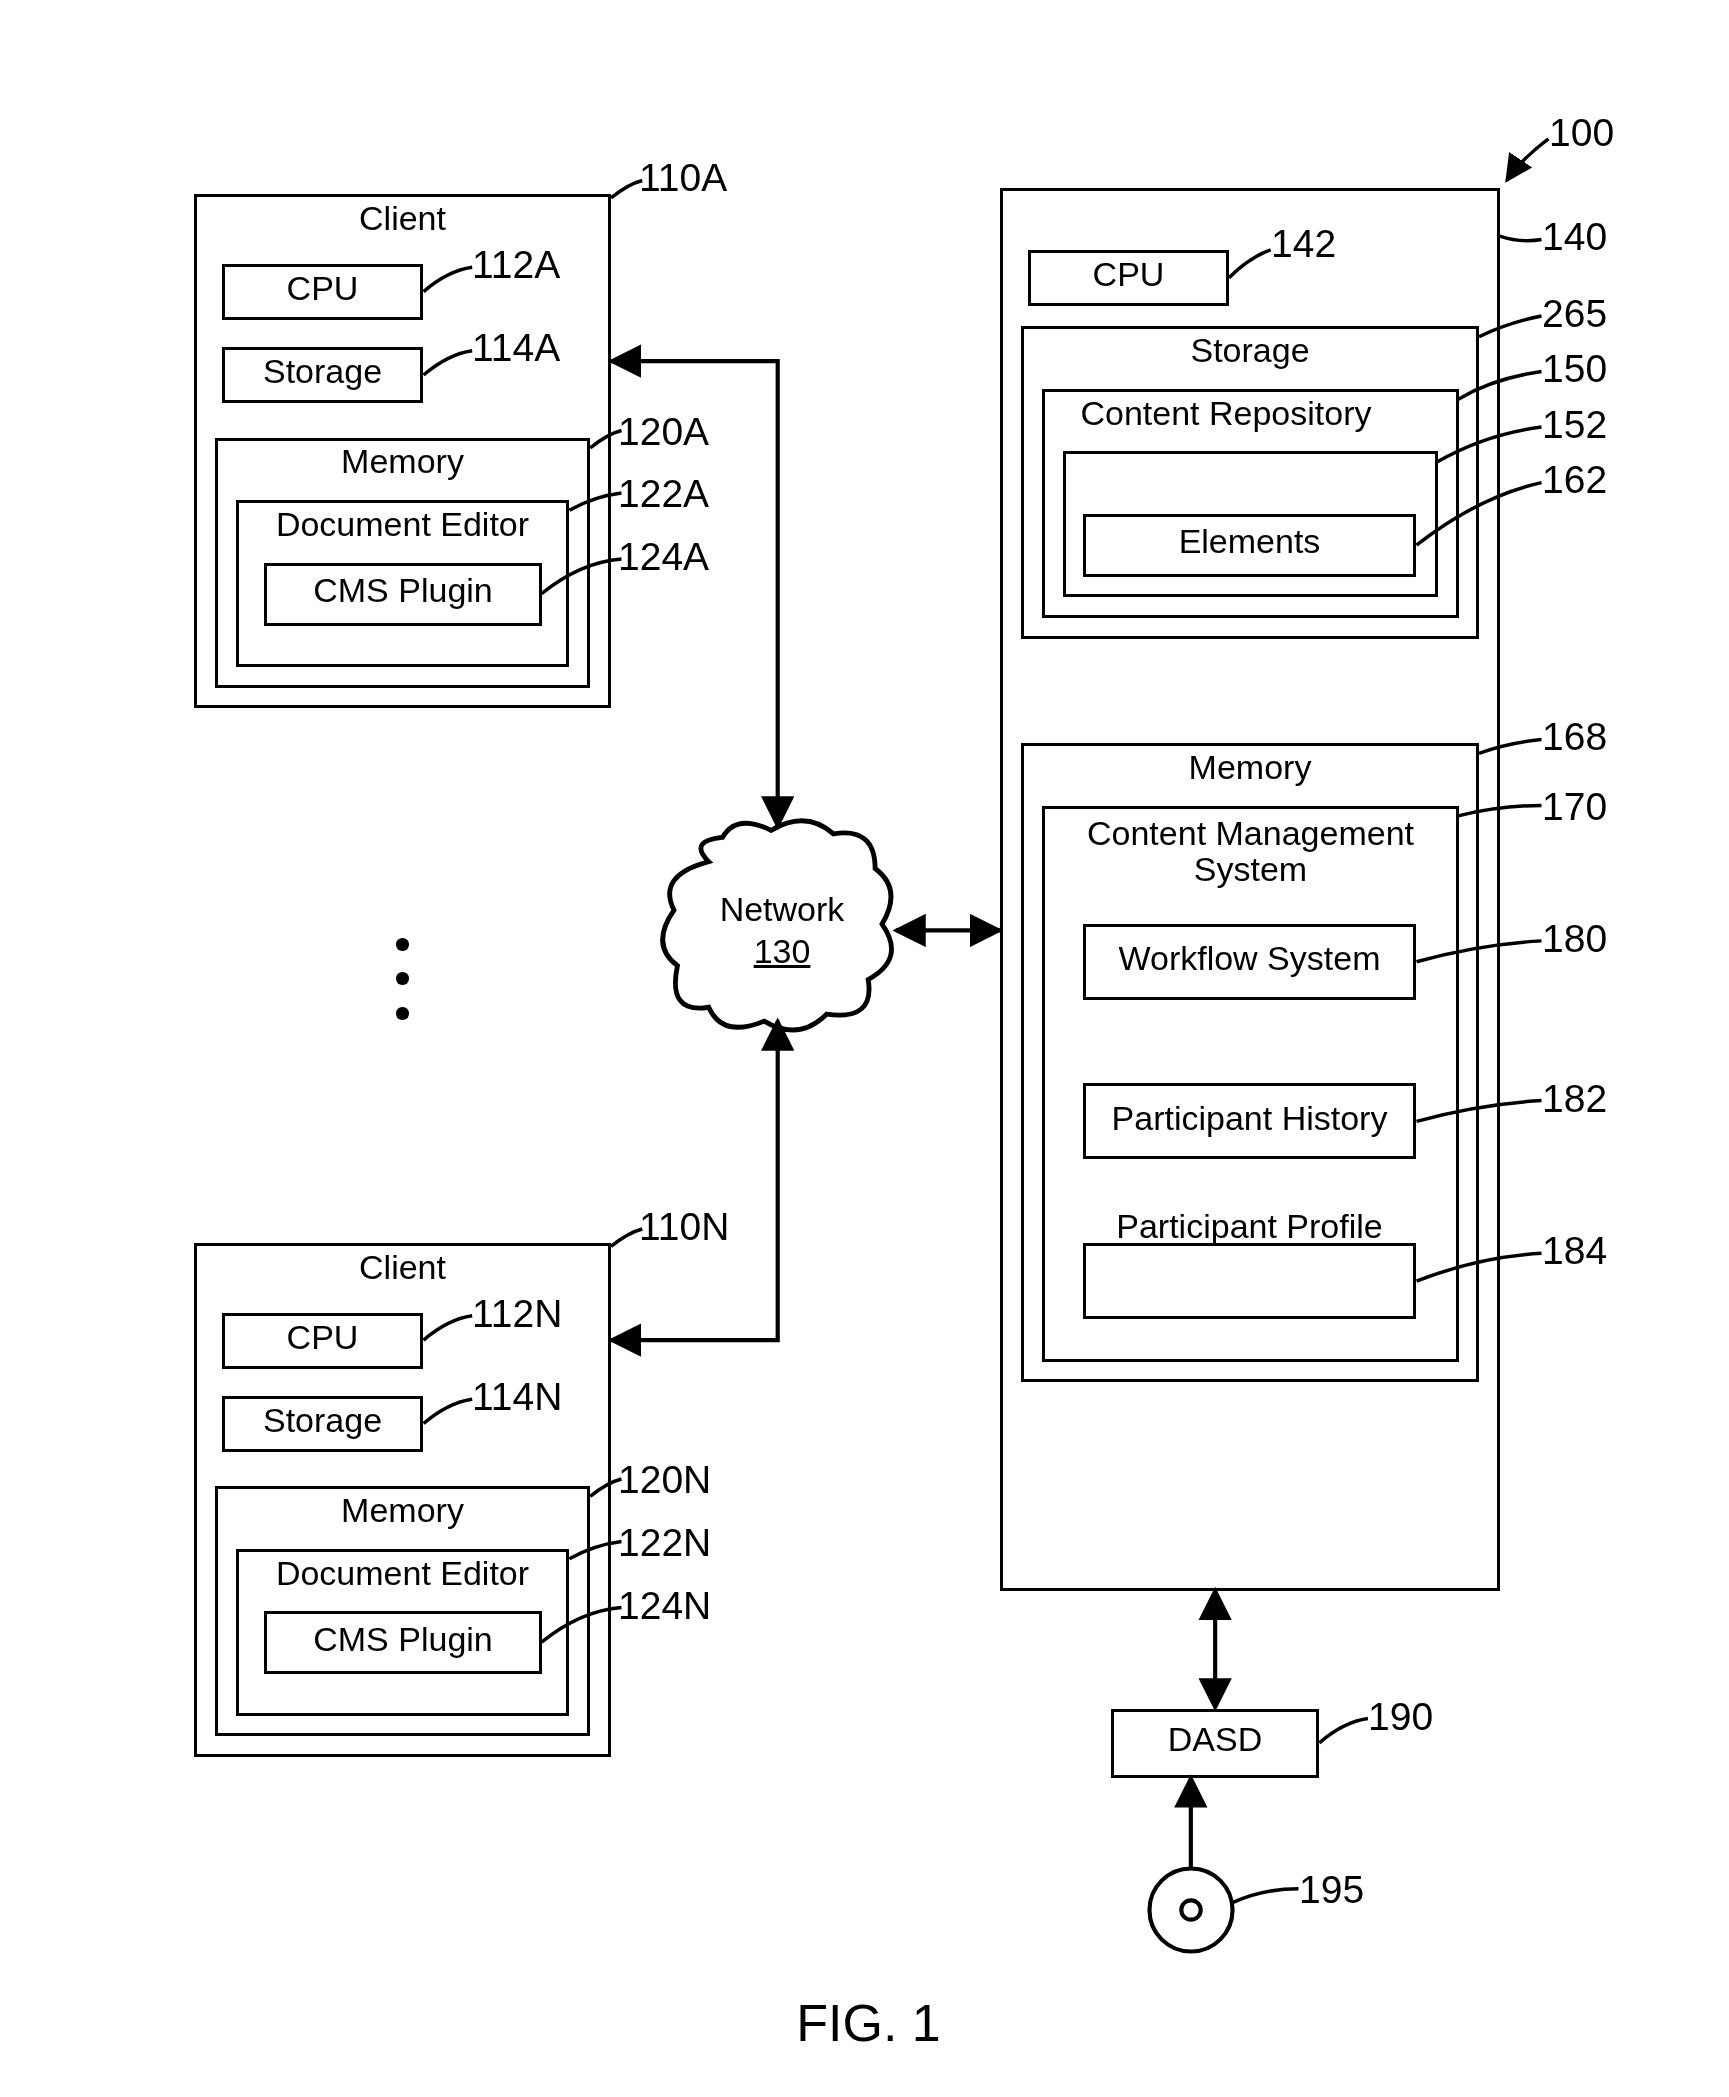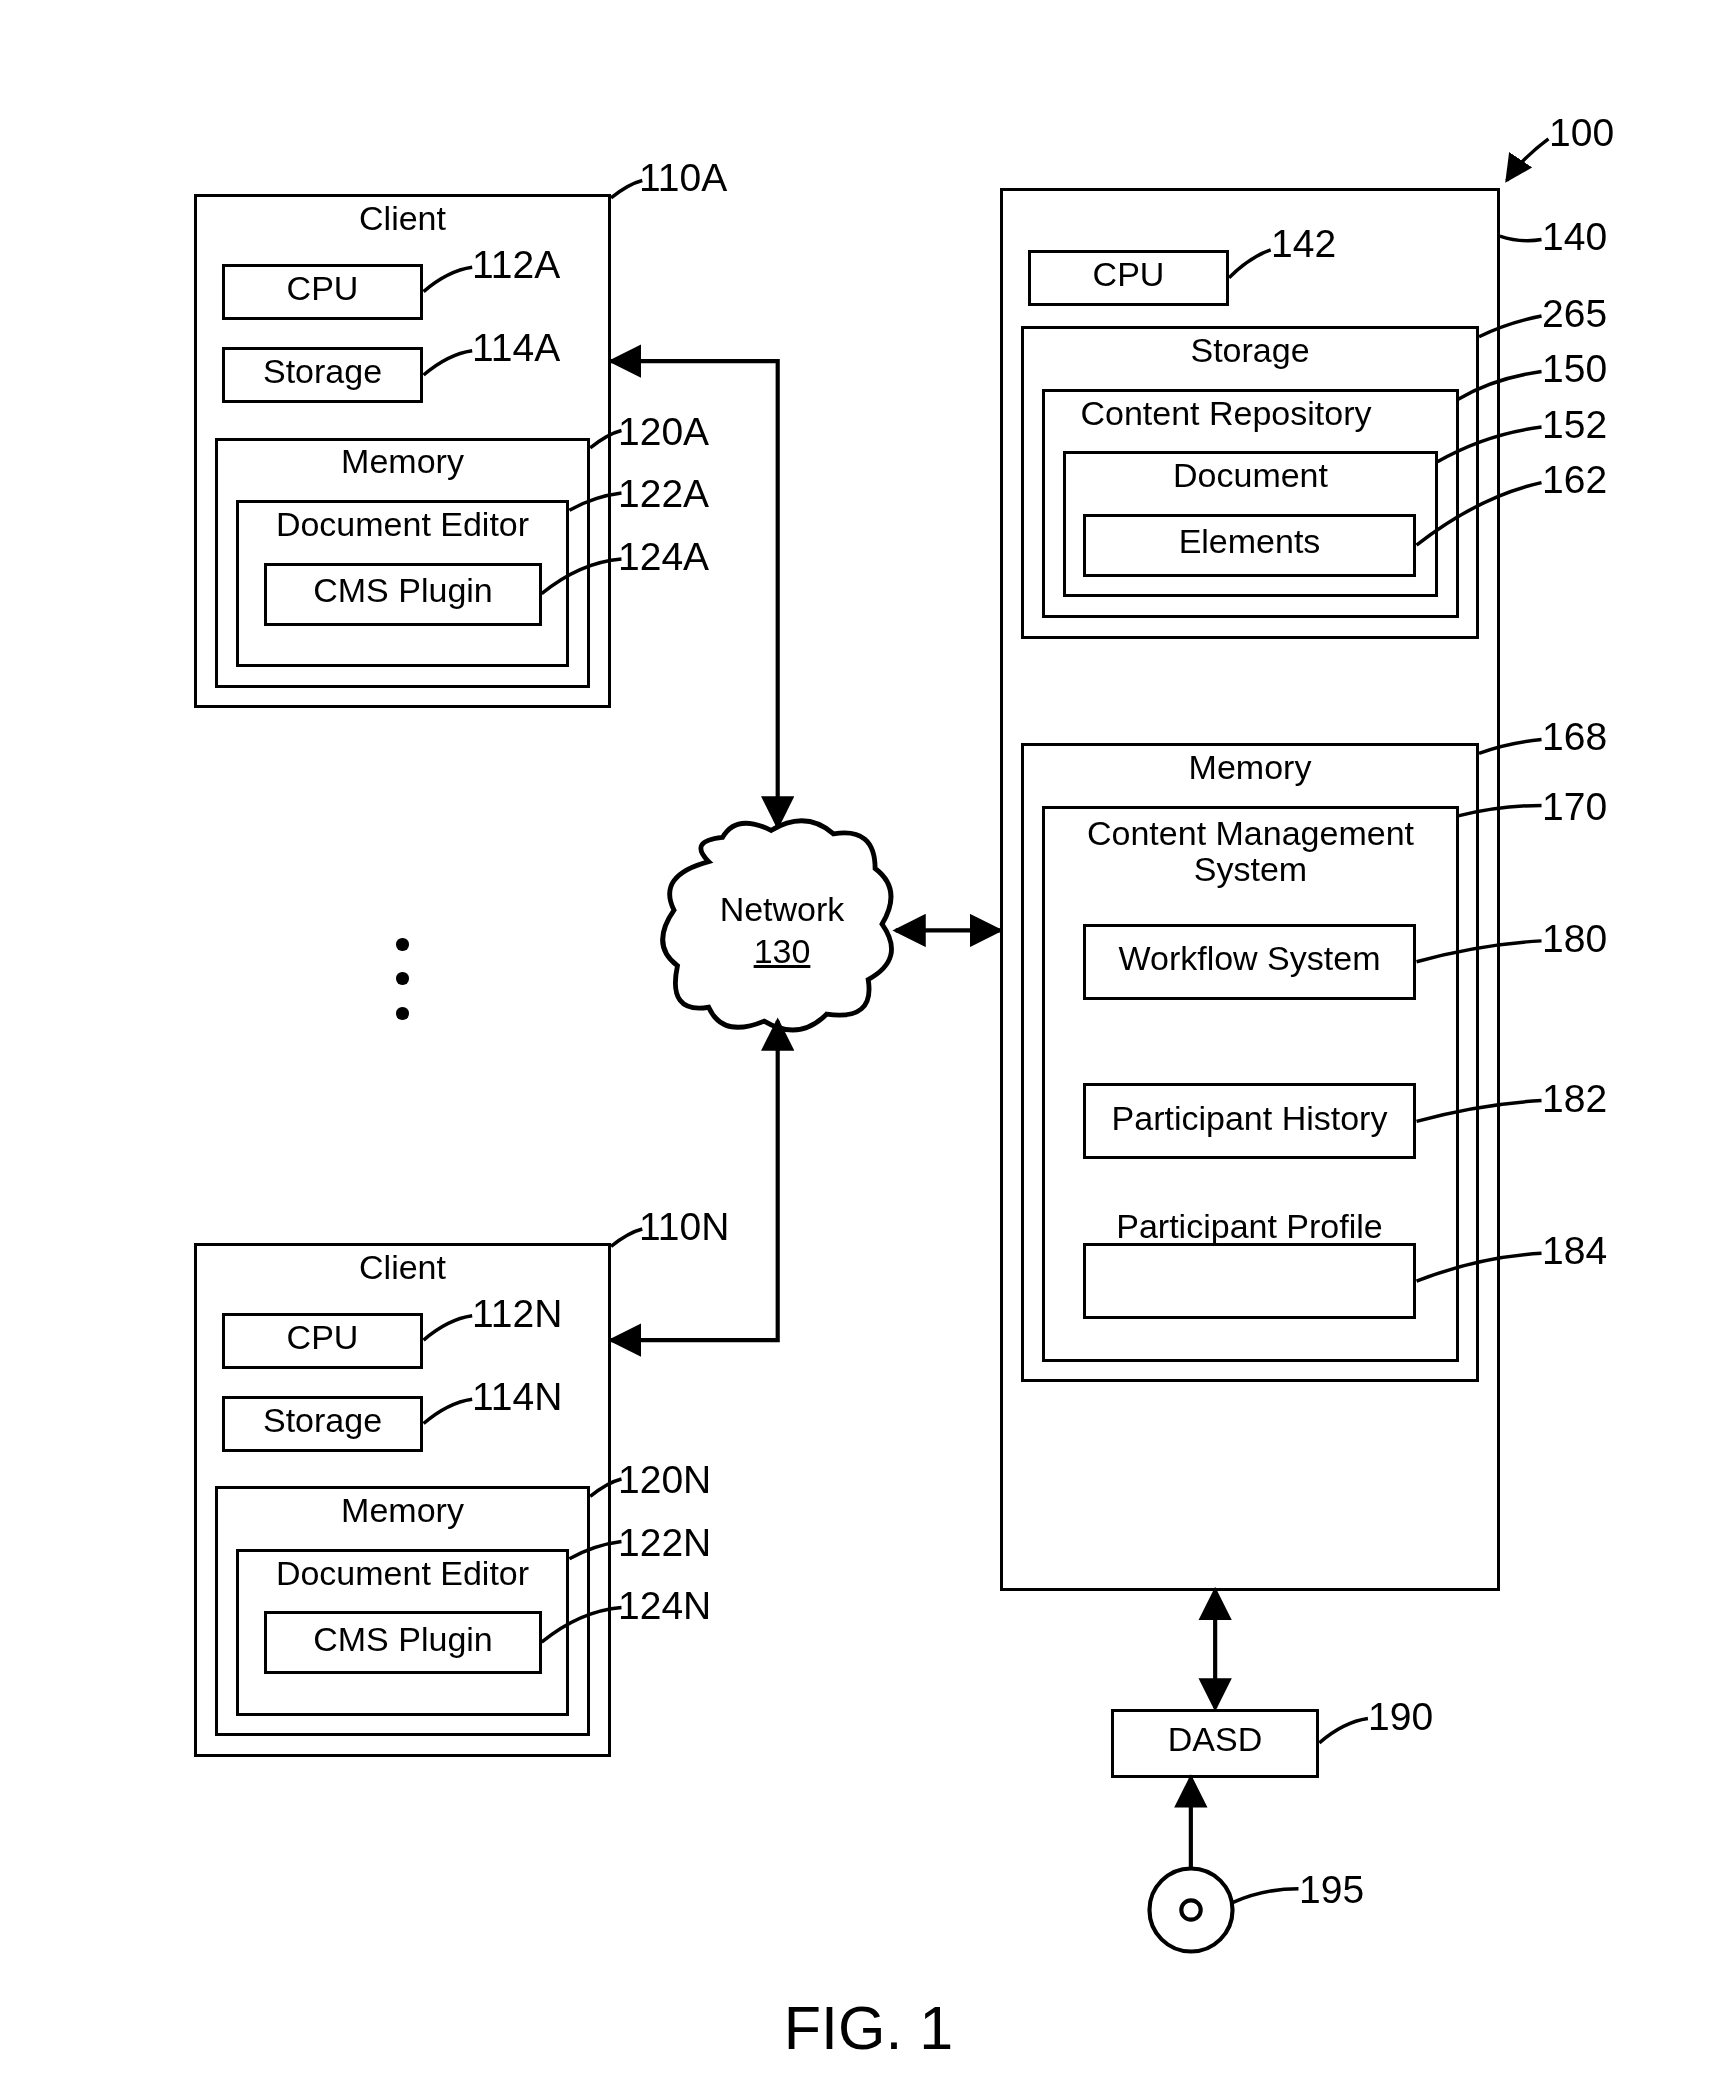--- a/index.html
+++ b/index.html
@@ -28,21 +28,21 @@
     color: #000;
     white-space: nowrap;
   }
   .ref {
     position: absolute;
     font-size: 39px;
     color: #000;
   }
   .fig {
     position: absolute;
-    font-size: 61px;
+    font-size: 52px;
     color: #000;
   }
   .dot {
     position: absolute;
     width: 12.5px;
     height: 12.5px;
     border-radius: 50%;
     background: #000;
   }
   svg {
@@ -114,21 +114,20 @@
   <div class="box" style="left:1028px; top:250px; width:201px; height:56px;"></div>
   <div class="label" style="left:1028px; top:257px; width:201px;">CPU</div>
 
   <div class="box" style="left:1021px; top:326px; width:458px; height:313px;"></div>
   <div class="label" style="left:1021px; top:333px; width:458px;">Storage</div>
 
   <div class="box" style="left:1042px; top:389px; width:417px; height:229px;"></div>
   <div class="label" style="left:1042px; top:396px; width:368px;">Content Repository</div>
 
   <div class="box" style="left:1063px; top:451px; width:375px; height:146px;"></div>
-  <div class="label" style="left:1063px; top:458px; width:375px;">Document</div>
 
   <div class="box" style="left:1083px; top:514px; width:333px; height:63px;"></div>
   <div class="label" style="left:1083px; top:524px; width:333px;">Elements</div>
 
   <div class="box" style="left:1021px; top:743px; width:458px; height:639px;"></div>
   <div class="label" style="left:1021px; top:750px; width:458px;">Memory</div>
 
   <div class="box" style="left:1042px; top:806px; width:417px; height:556px;"></div>
   <div class="label" style="left:1042px; top:816px; width:417px; white-space:pre;text-align:center;">Content Management
 System</div>

